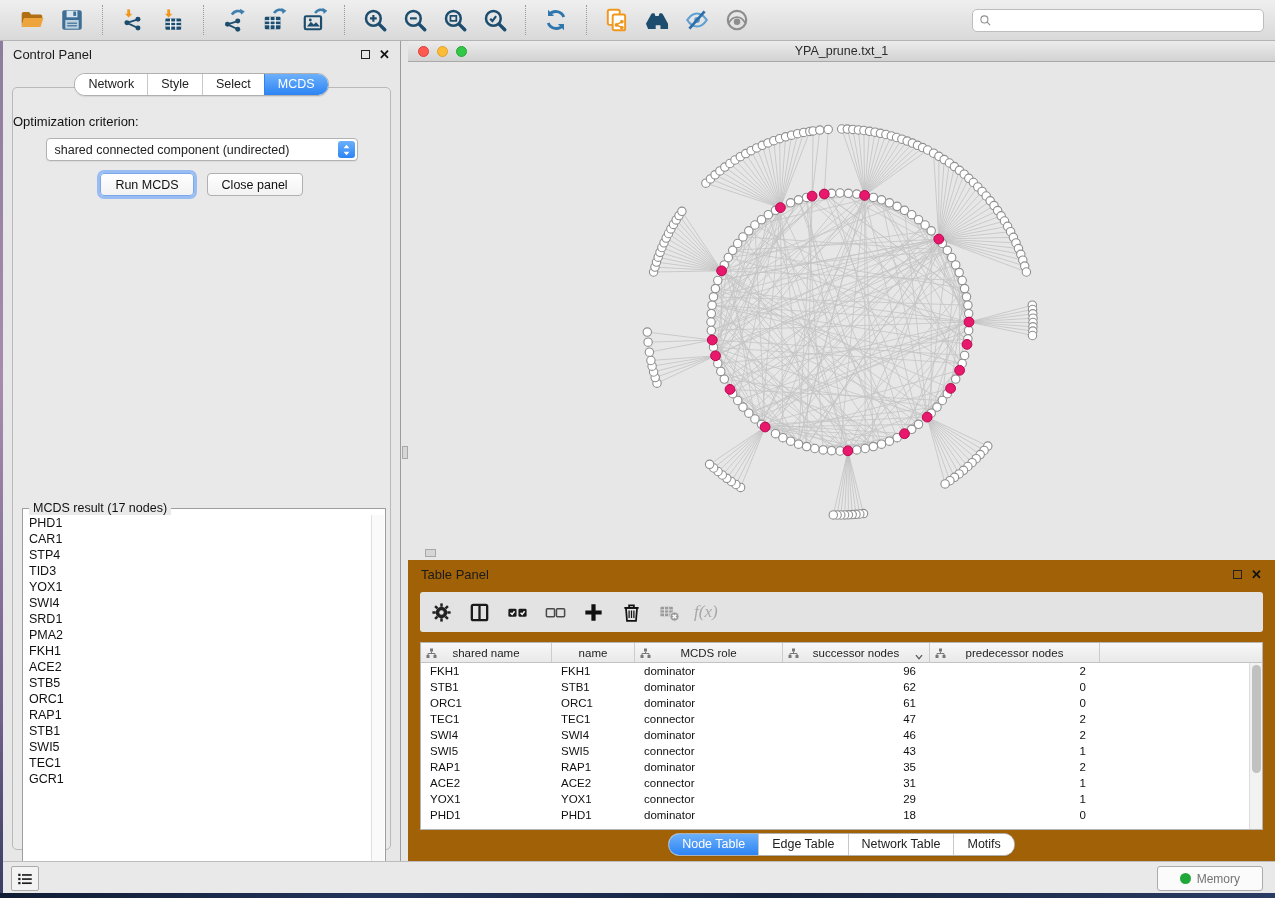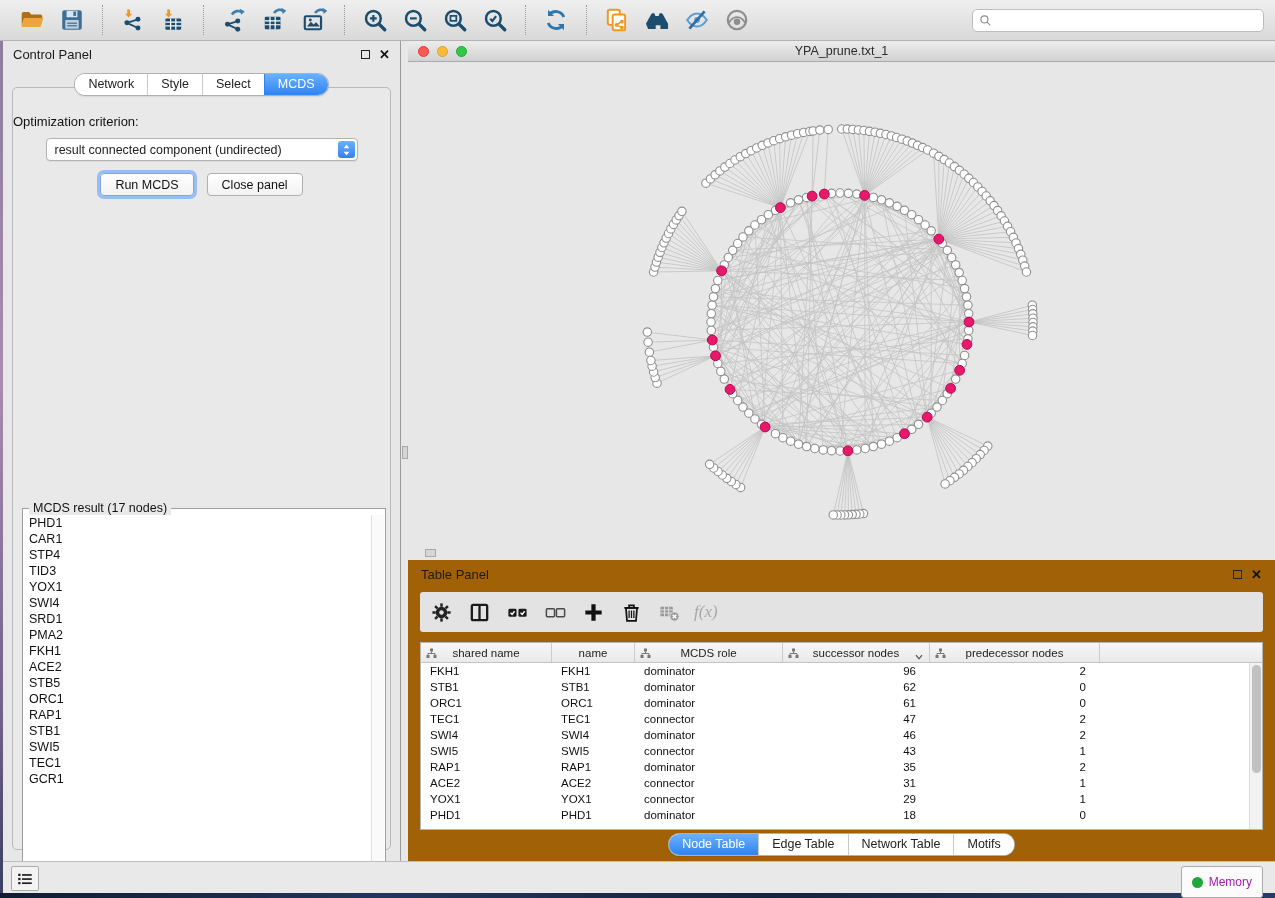--- a/index.html
+++ b/index.html
@@ -93,22 +93,22 @@
   .tcell.num { padding-right:14px; text-align:right; }
   #nt-scroll { position:absolute; right:0; top:20px; width:13px; height:166px; background:#f2f2f2; border-left:1px solid #dcdcdc; }
   #nt-thumb { position:absolute; left:1.5px; top:2px; width:9px; height:108px; background:#c1c1c1; border-radius:5px; }
   #tp-tabs-row { position:absolute; left:0; bottom:5px; width:100%; display:flex; justify-content:center; }
 
   
   #status-bar { position:absolute; left:0; top:861px; width:1275px; height:32px; background:#e9e9e9; border-top:1px solid #bdbdbd; }
   #list-mode-btn { position:absolute; left:11px; top:4px; width:28px; height:25px; background:#f3f3f3;
     border:1px solid #ababab; border-radius:2px; display:flex; align-items:center; justify-content:center; }
   #list-mode-btn svg { width:18px; height:18px; }
-  #memory-btn { position:absolute; right:12px; top:4px; height:32px; padding:0 10px; background:#fbfbfb;
-    border:1px solid #ababab; border-radius:3px; display:flex; align-items:center; gap:6px; font-size:12px; color:#a21caf; }
+  #memory-btn { position:absolute; right:12px; top:4px; height:25px; padding:0 22px; background:#fbfbfb;
+    border:1px solid #ababab; border-radius:3px; display:flex; align-items:center; gap:6px; font-size:12px; color:#737373; }
   #memory-dot { width:11px; height:11px; border-radius:50%; }
 </style>
 </head>
 <body>
 
 <div id="wallpaper-bottom"></div>
 <div id="app">
 
   <div id="toolbar">
     <div id="toolbar-groups" style="display:flex;align-items:center;">
@@ -277,21 +277,21 @@
         <div class="seg" id="cp-seg">
           <div class="seg-tab">Network</div>
           <div class="seg-tab">Style</div>
           <div class="seg-tab">Select</div>
           <div class="seg-tab active">MCDS</div>
         </div>
       </div>
     <div id="cp-content-box">
       <div id="opt-label">Optimization criterion:</div>
       <div id="criterion-select">
-        <span>result connected component (undirected)</span>
+        <span>shared connected component (undirected)</span>
         <span id="criterion-stepper">
           <svg viewBox="0 0 10 14">
               <path d="M5 1L8.4 5H1.6z" fill="#fff"></path>
               <path d="M5 13L1.6 9h6.8z" fill="#fff"></path>
             </svg>
         </span>
       </div>
       <div id="cp-buttons">
         <div class="mac-btn focus-ring">
             <span>Run MCDS</span>

